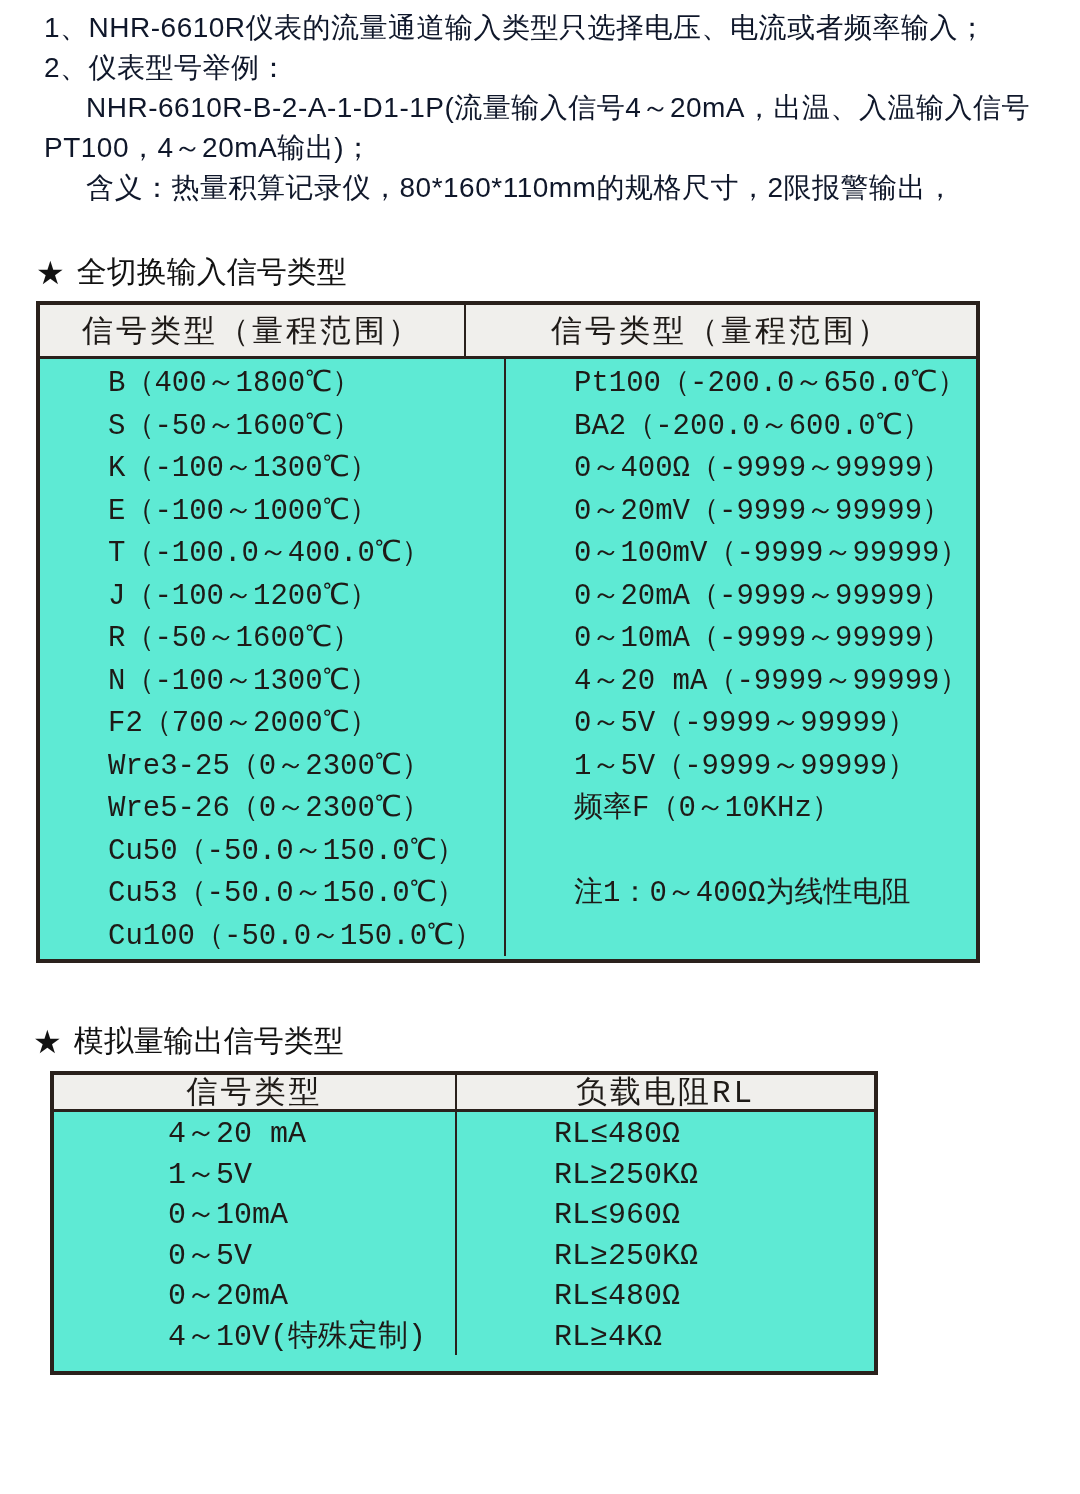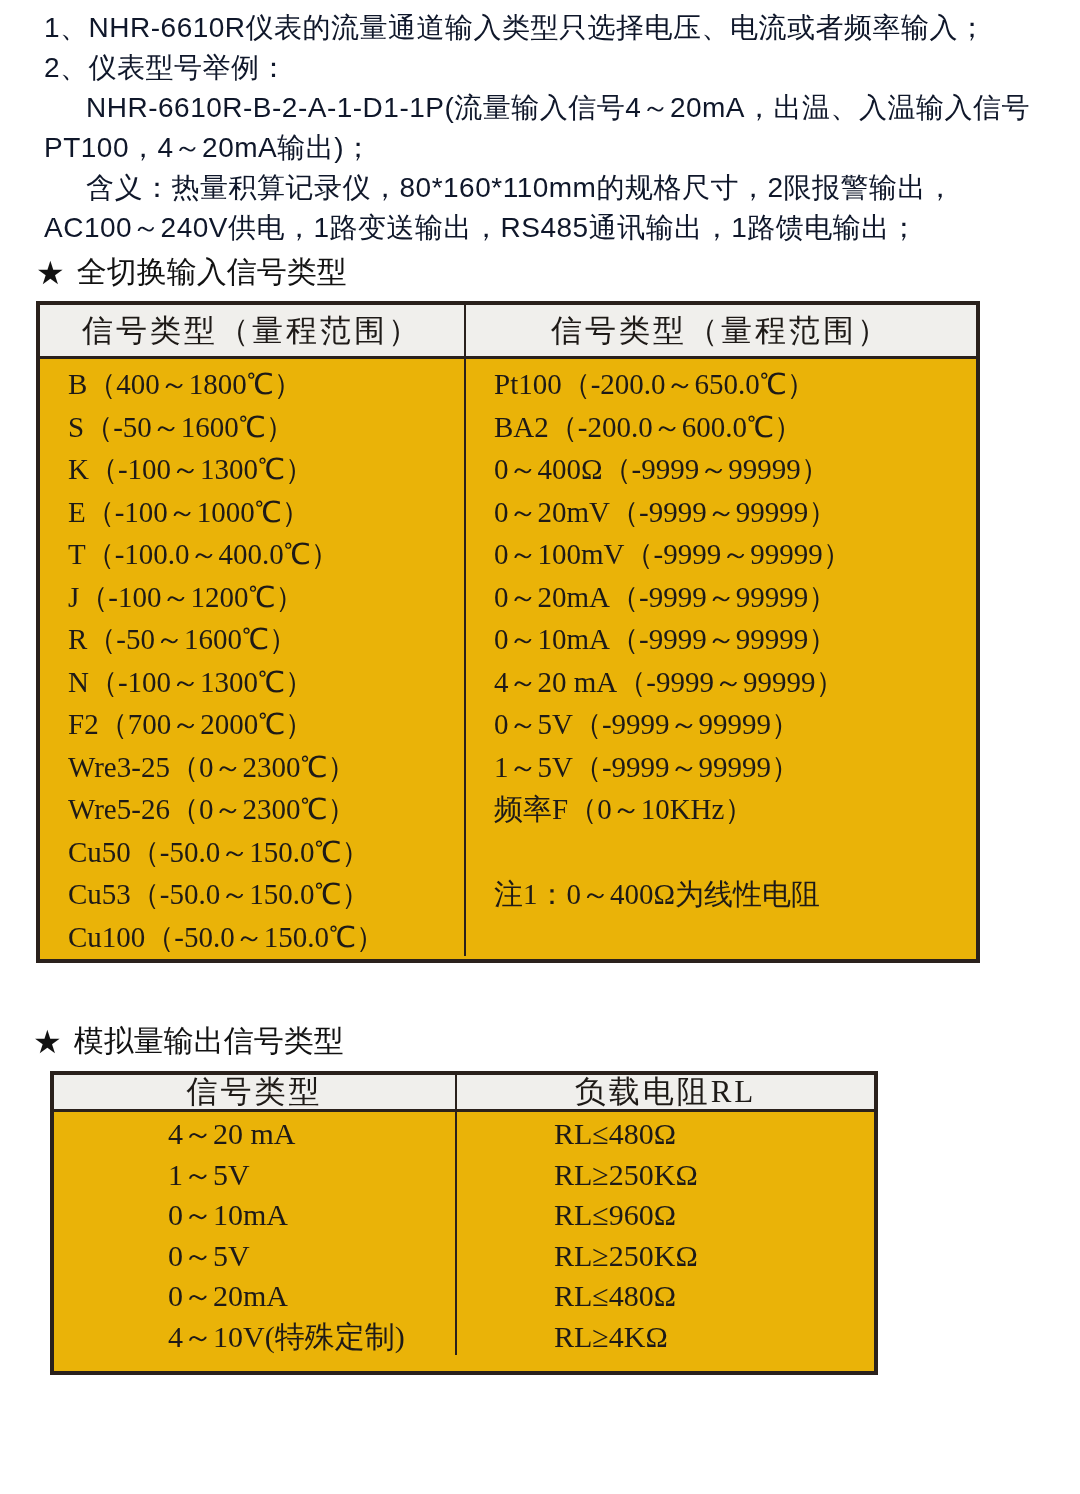--- a/index.html
+++ b/index.html
@@ -18,42 +18,42 @@
   
   .sec-heading{
     position:absolute;font-size:30px;color:#121212;
     display:flex;align-items:center;gap:12px;white-space:nowrap;
   }
   .sec-heading .star{font-size:32px;line-height:1;}
   #heading1{left:36px;top:252px;}
   #heading2{left:33px;top:1021px;}
   
   .doc-table{
-    position:absolute;box-sizing:border-box;background:#eab308;
+    position:absolute;box-sizing:border-box;background:#5eead4;
     border:4px solid #2a211c;
-    font-family:Liberation Serif, serif;color:#1e1a17;
+    font-family:Liberation Mono, monospace;color:#1e1a17;
   }
   .doc-table .hdr{
     display:flex;box-sizing:border-box;background:#f0efec;
     border-bottom:3px solid #2a211c;
   }
   .doc-table .hdr .hcell{
     display:flex;align-items:center;justify-content:center;
     box-sizing:border-box;font-size:31px;letter-spacing:3px;white-space:nowrap;
   }
   .doc-table .bodyrow{display:flex;box-sizing:border-box;}
   .doc-table .col{box-sizing:border-box;}
   .divider-r{border-right:2px solid #2a211c;}
   
   #table1{left:36px;top:301px;width:944px;height:662px;}
   #table1 .hdr{height:54px;}
   #table1 .hcell.c1{width:426px;}
   #table1 .hcell.c2{flex:1;}
   #table1 .bodyrow{height:597px;}
-  #table1 .col{padding-top:4px;}
+  #table1 .col{padding-top:4px;margin-left:40px;}
   #table1 .col.c1{width:426px;padding-left:28px;}
   #table1 .col.c2{flex:1;padding-left:28px;}
   #table1 .trow{height:42.5px;line-height:42.5px;font-size:29px;white-space:nowrap;}
   
   #table2{left:50px;top:1071px;width:828px;height:304px;}
   #table2 .hdr{height:37px;}
   #table2 .hcell.c1{width:403px;}
   #table2 .hcell.c2{flex:1;}
   #table2 .bodyrow{height:243px;gap:11px;}
   #table2 .col{padding-top:2px;}
@@ -63,21 +63,20 @@
 </style>
 </head>
 <body>
 
 <div class="intro">
   <div class="line">1、NHR-6610R仪表的流量通道输入类型只选择电压、电流或者频率输入；</div>
   <div class="line">2、仪表型号举例：</div>
   <div class="line indent">NHR-6610R-B-2-A-1-D1-1P(流量输入信号4～20mA，出温、入温输入信号</div>
   <div class="line">PT100，4～20mA输出)；</div>
   <div class="line indent">含义：热量积算记录仪，80*160*110mm的规格尺寸，2限报警输出，</div>
-  <div class="line">AC100～240V供电，1路变送输出，RS485通讯输出，1路馈电输出；</div>
 </div>
 
 <div class="sec-heading" id="heading1">
   <span class="star">★</span>
   <span>全切换输入信号类型</span>
 </div>
 
 <div class="doc-table" id="table1">
   <div class="hdr">
     <div class="hcell c1 divider-r">信号类型（量程范围）</div>

